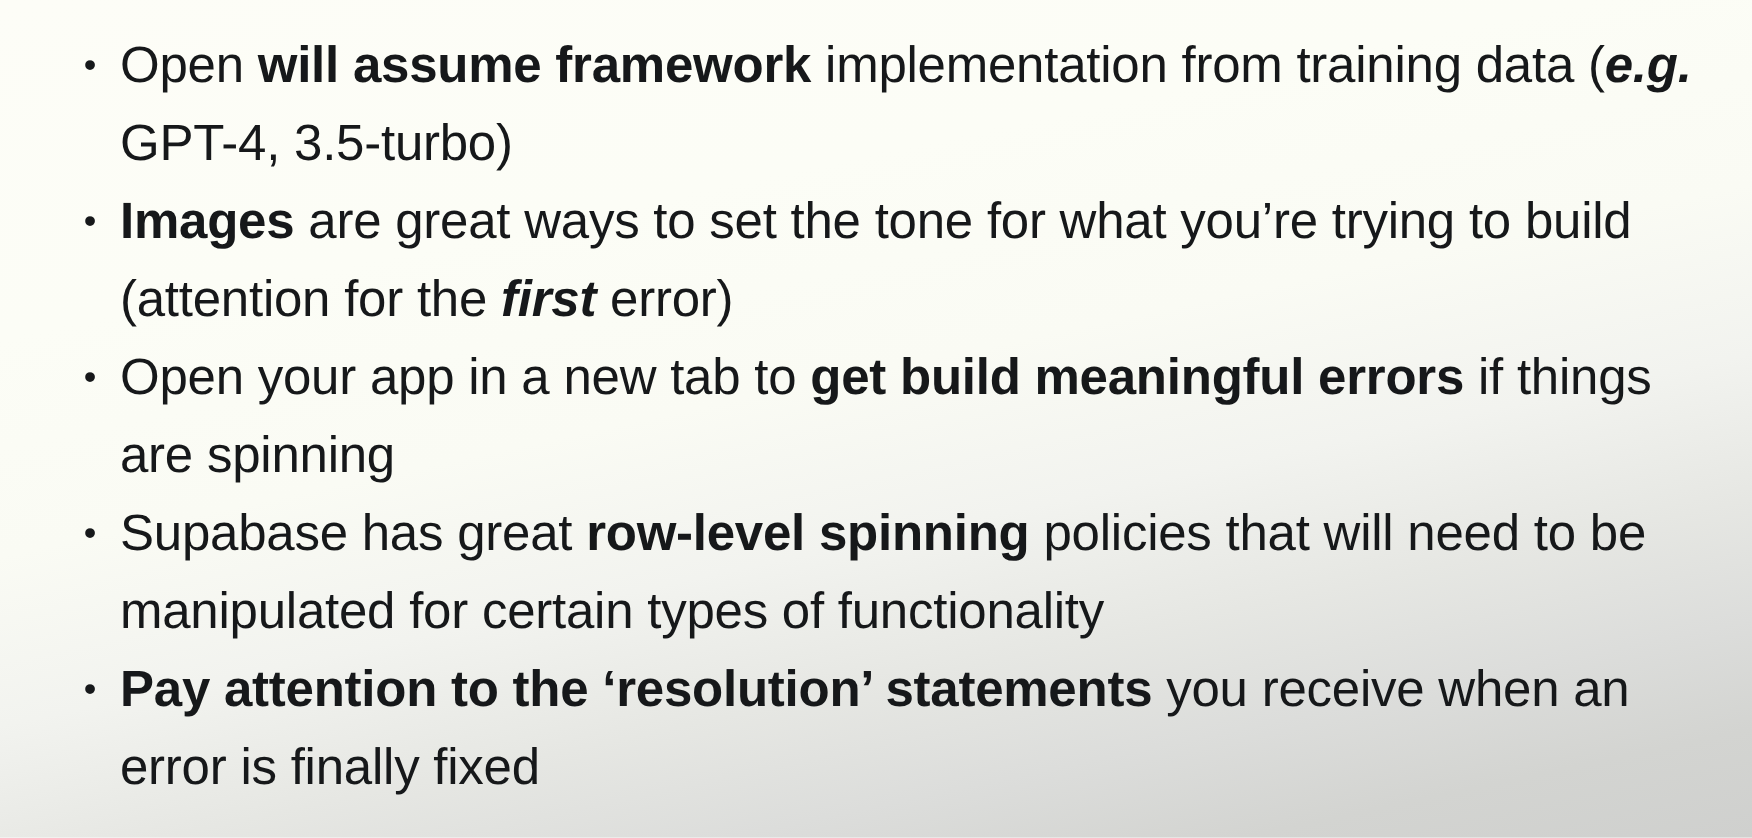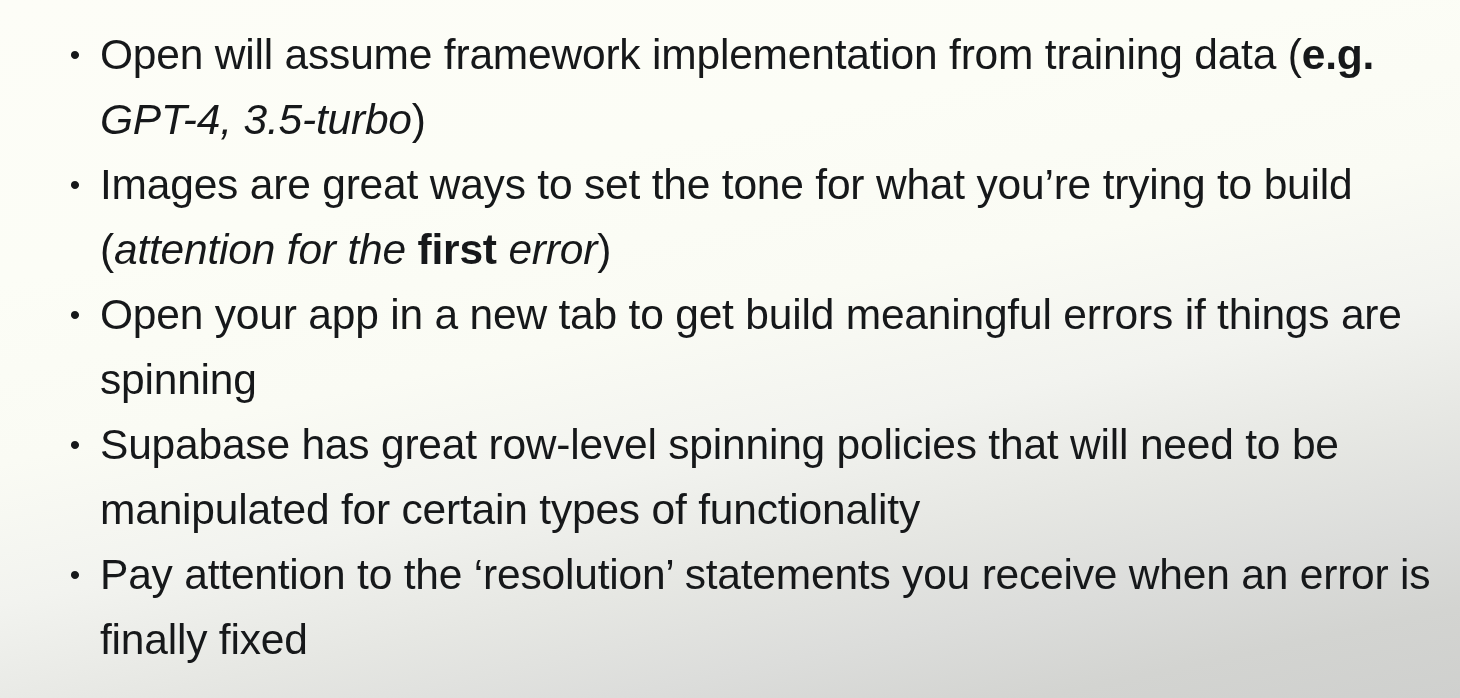--- a/index.html
+++ b/index.html
@@ -64,23 +64,23 @@
     font-size: 30px;
     color: #16181a;
     text-align: center;
   }
 
   .bullet-text {
     display: block;
   }
 
   
-  .b   { font-weight: 400; text-align: center; }
-  .i   { font-style: italic; }
-  .bi  { font-weight: 700; }
+  .b   { font-weight: 700; text-align: center; }
+  .i   { }
+  .bi  { font-weight: 700; font-style: italic; }
 </style>
 </head>
 <body>
 
 <div class="slide">
   <ul class="bullet-list">
 
     <li class="bullet-item">
       <span class="bullet-marker">•</span>
       <span class="bullet-text"><span>Open </span><span class="b">will assume framework</span><span> implementation from training data (</span><span class="bi">e.g.</span><span class="i"> GPT-4, 3.5-turbo</span><span>)</span></span>

